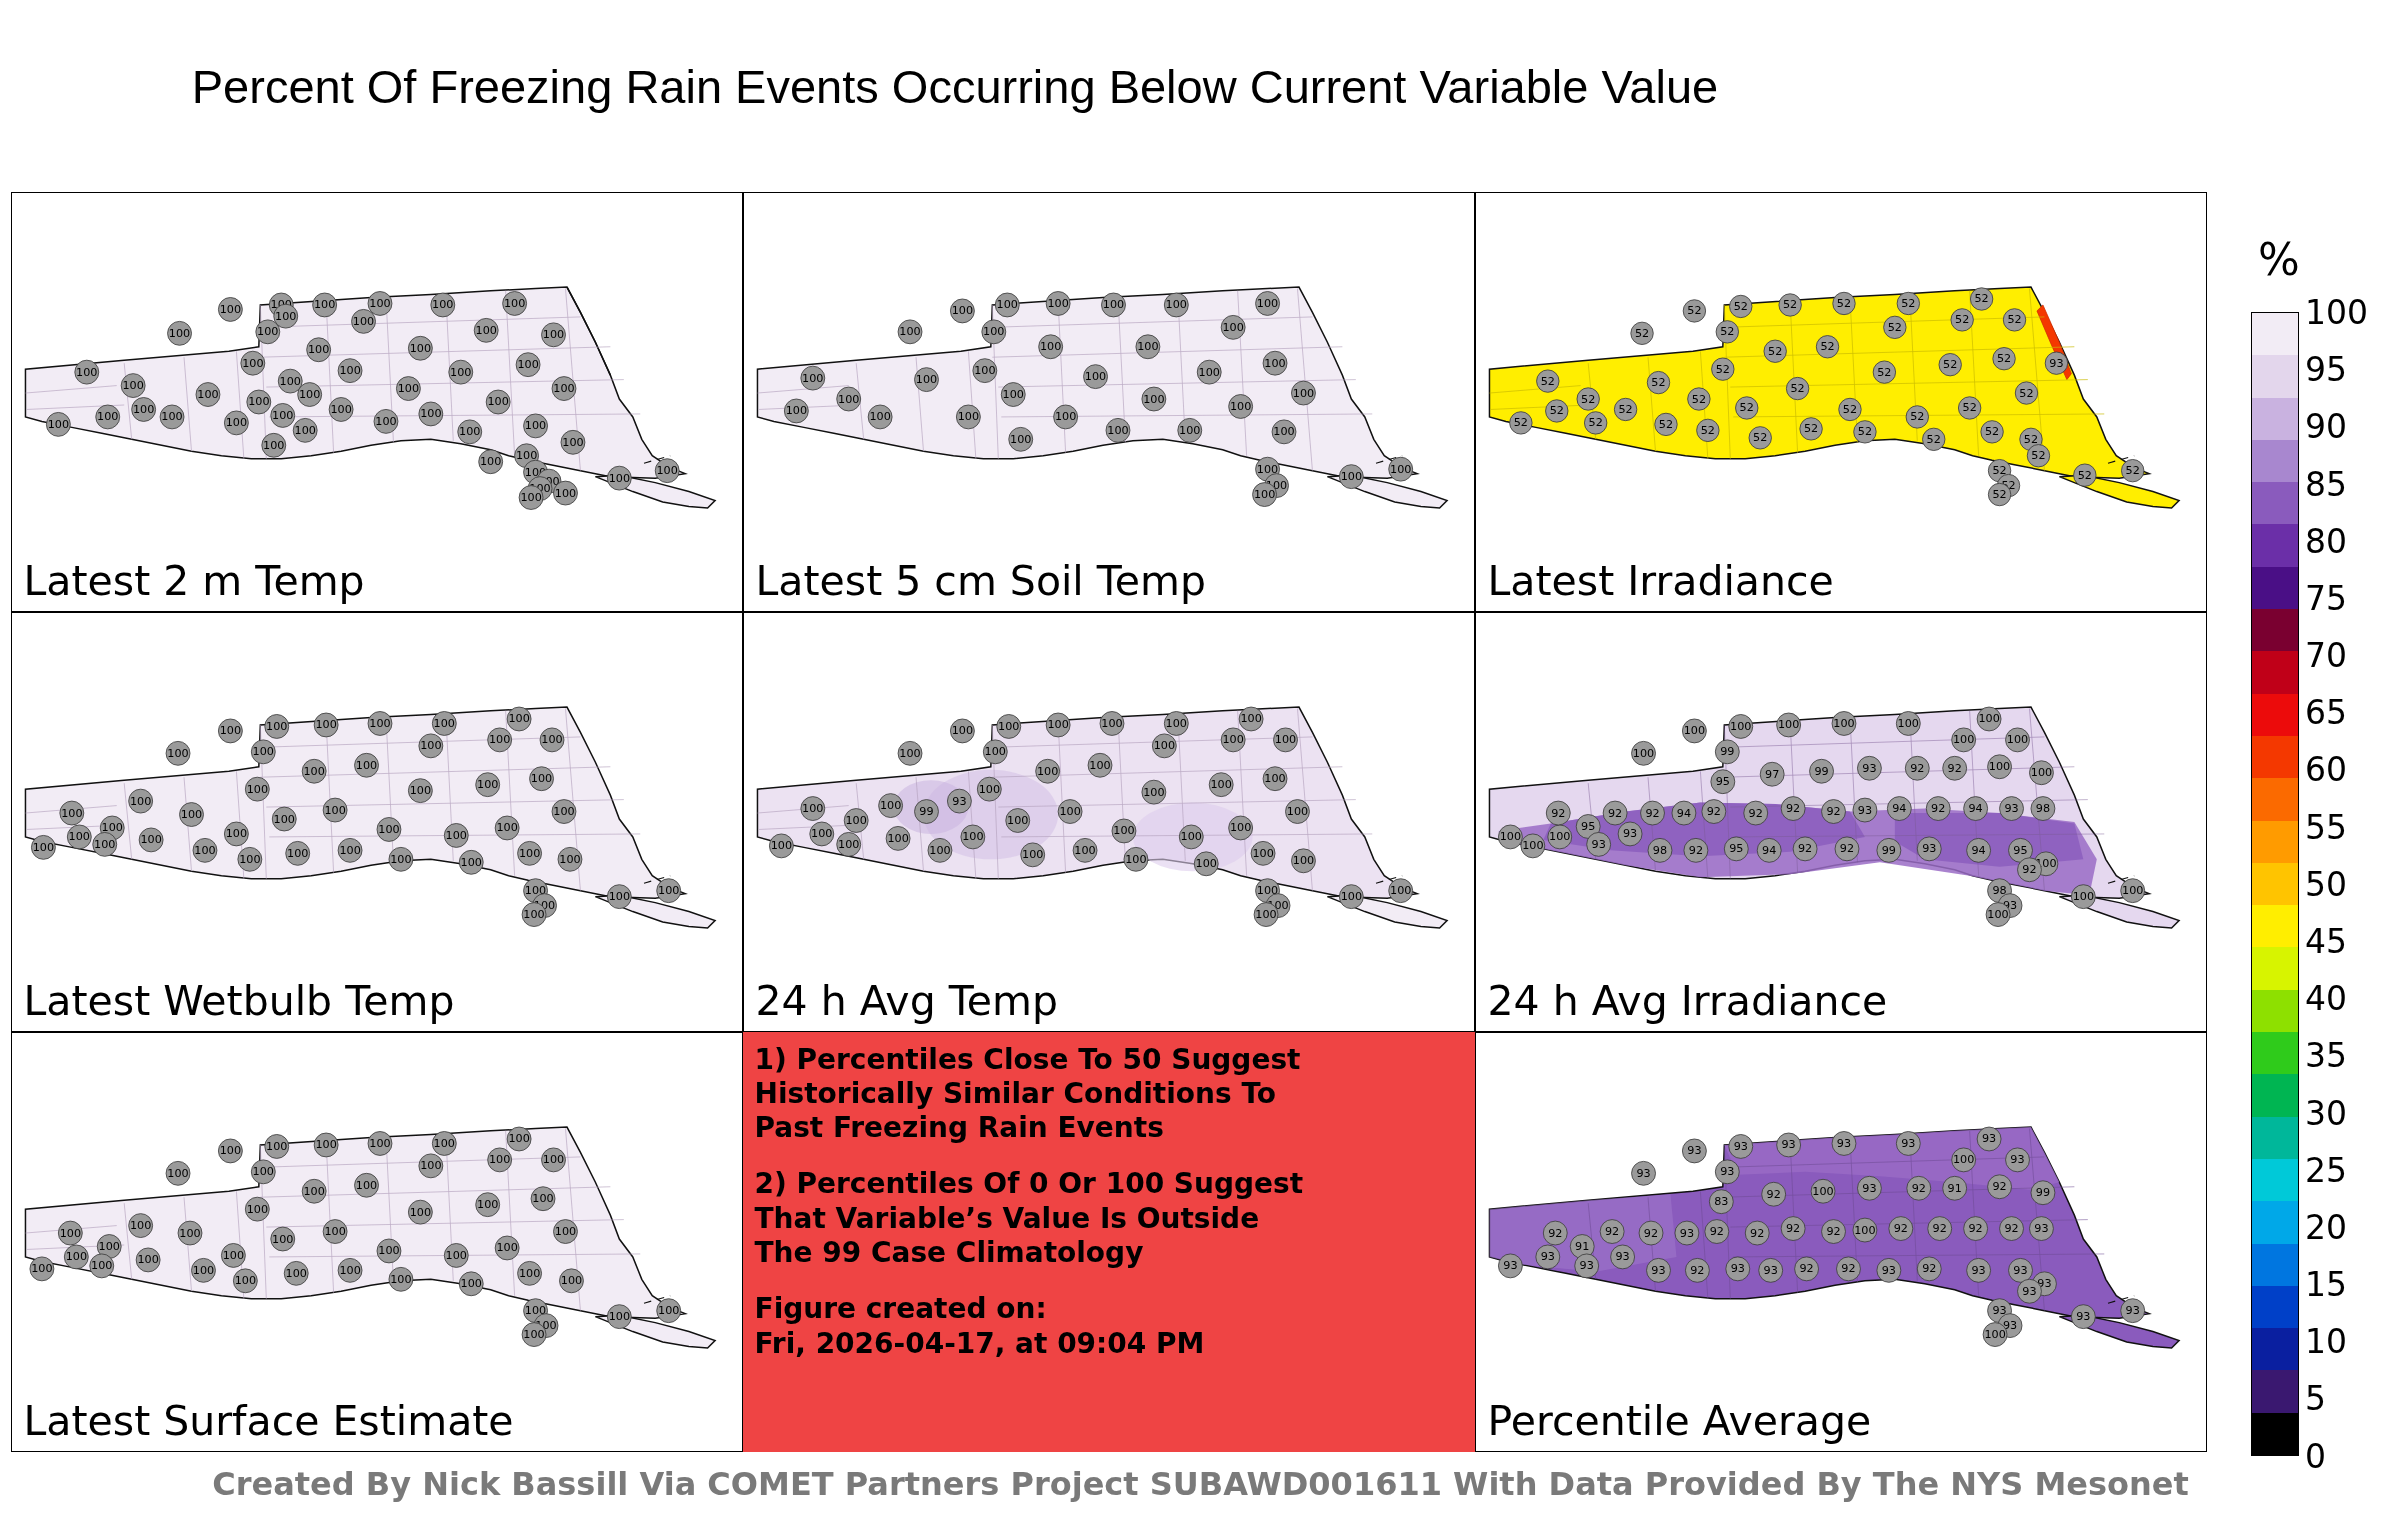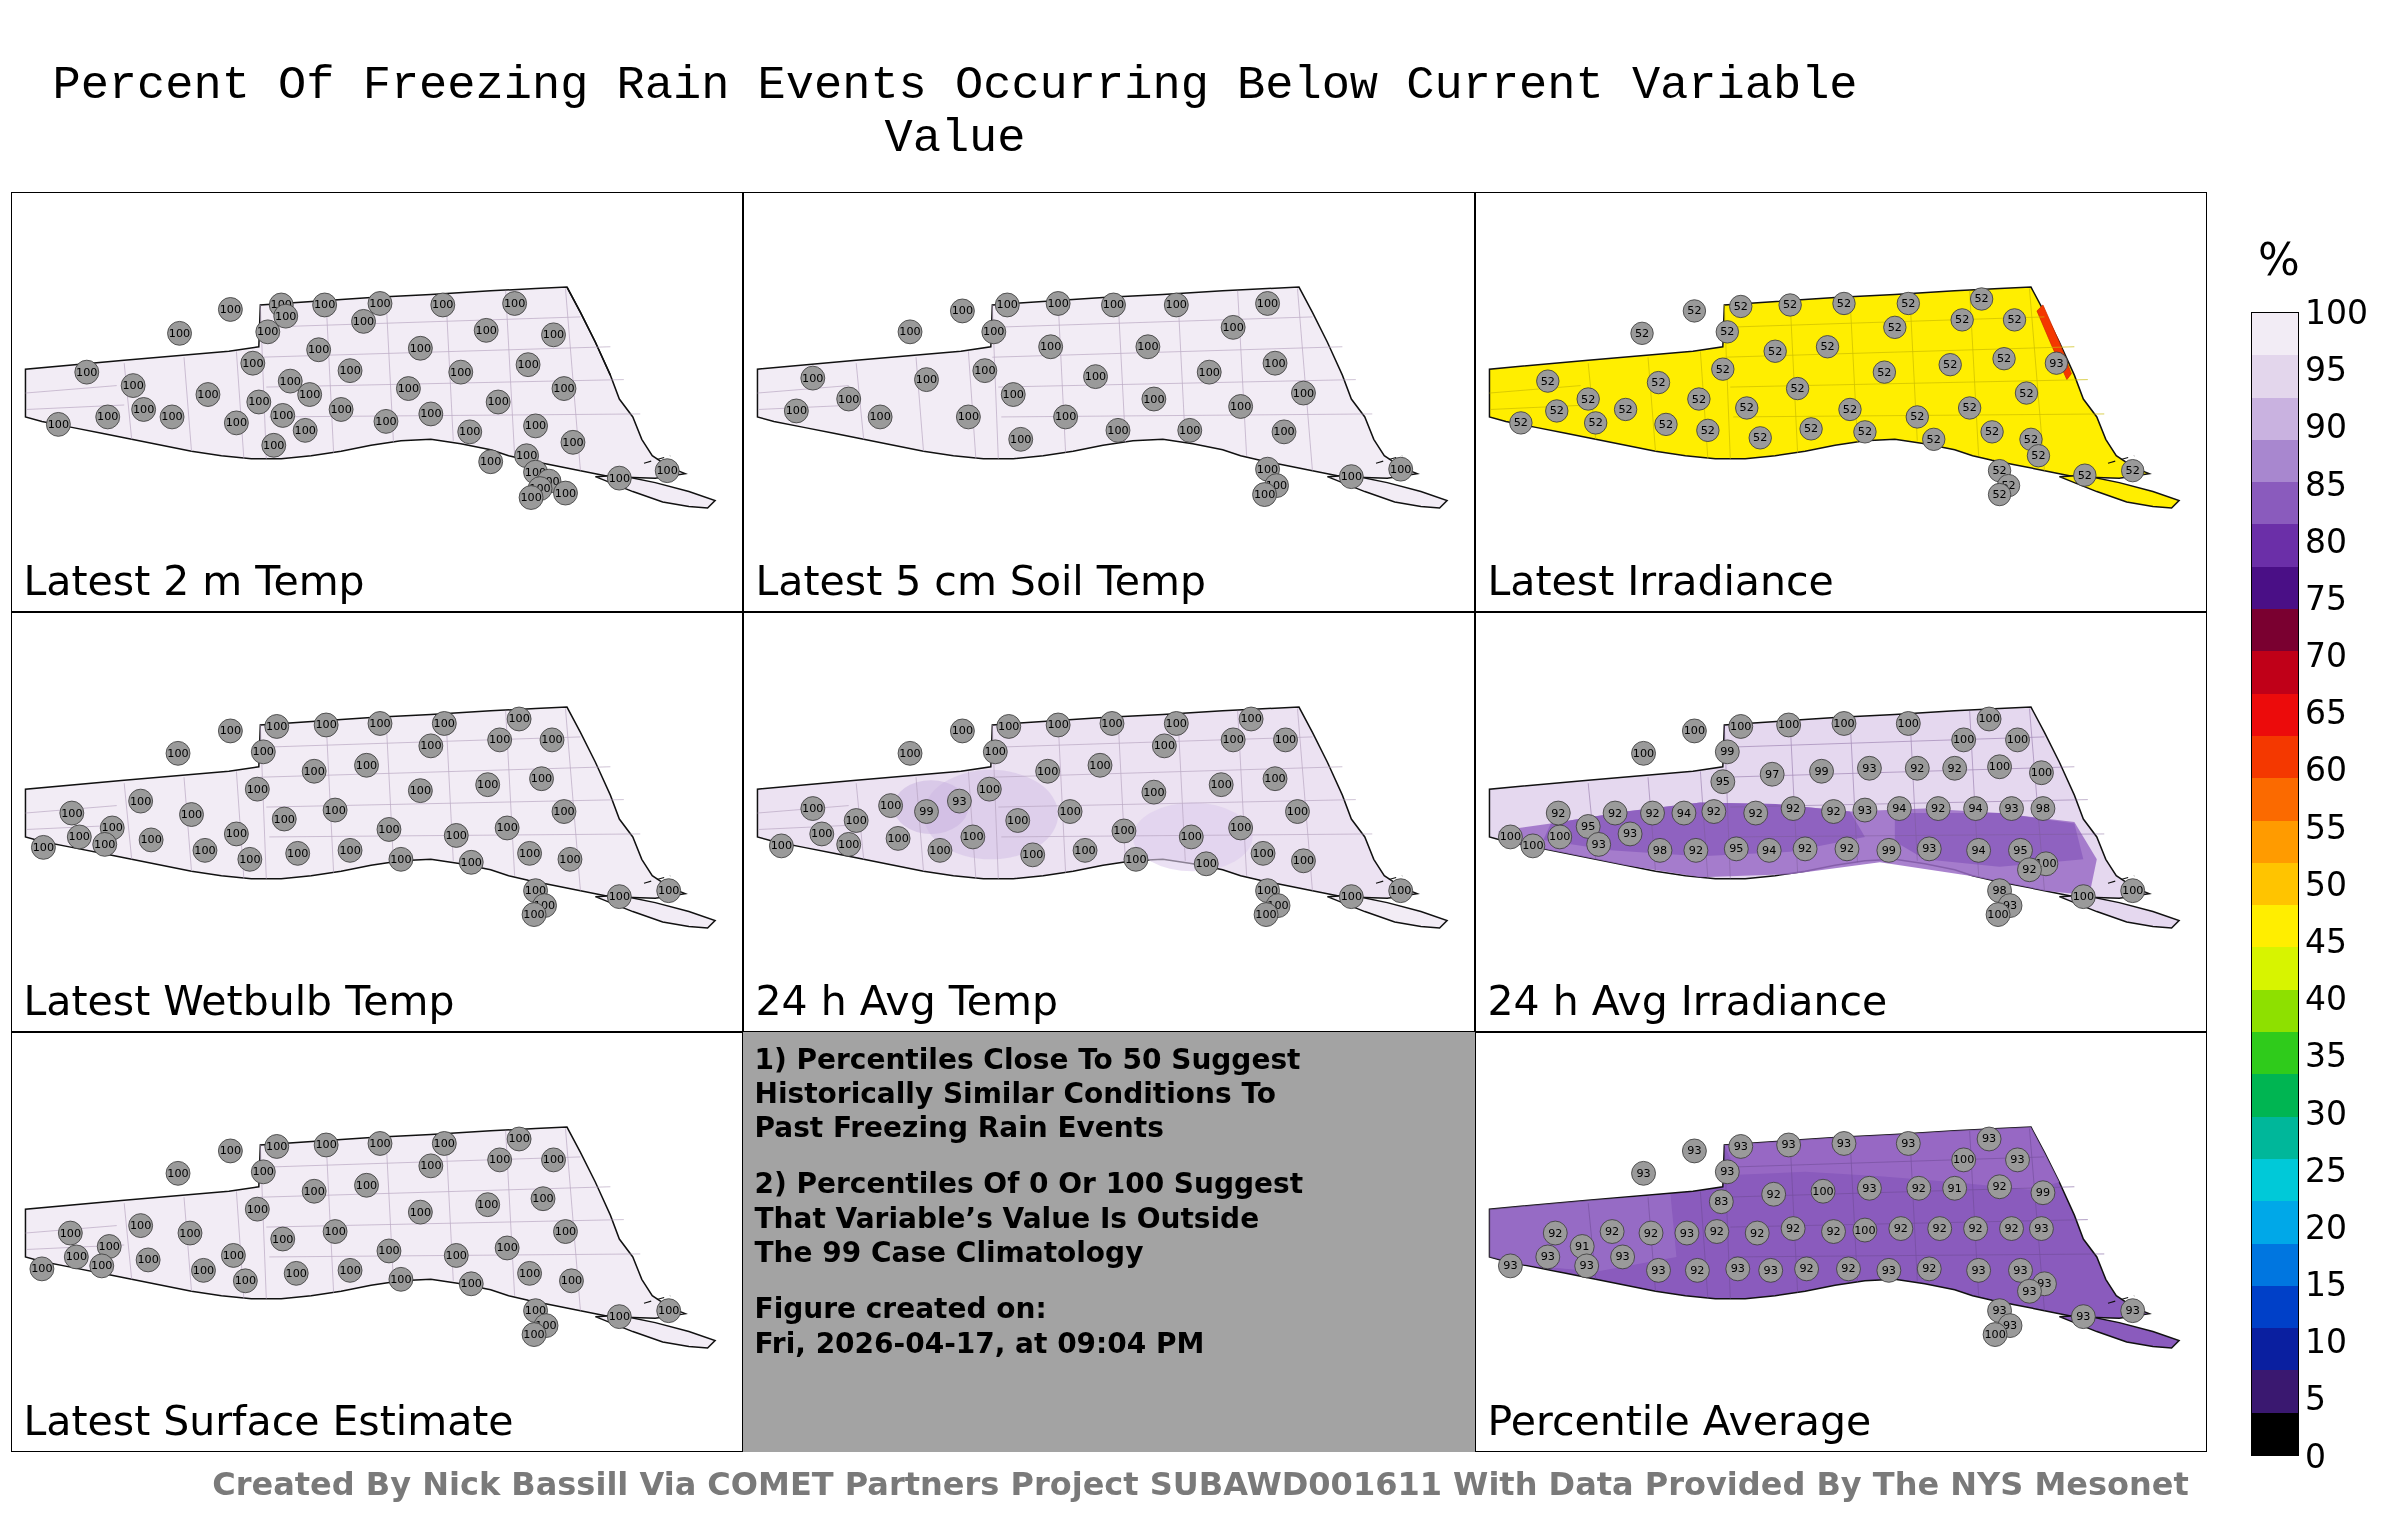--- a/index.html
+++ b/index.html
@@ -19,21 +19,21 @@
     height: 1531px;
   }
   .fig-title {
     position: absolute;
     top: 59px;
     left: 0;
     width: 1910px;
     text-align: center;
     font-size: 47px;
     color: #000;
-    font-family: Liberation Mono, monospace;
+    font-family: Liberation Sans, sans-serif;
     letter-spacing: 0px;
   }
   .panel-grid {
     position: absolute;
     top: 192px;
     left: 10.5px;
     width: 2199px;
     height: 1261px;
     display: grid;
     grid-template-columns: repeat(3, 732px);
@@ -74,21 +74,21 @@
     pointer-events: none;
   }
   .stationdot {
     fill: #9a9a9a;
     stroke: #3b3b3b;
     stroke-width: 1.1;
   }
   .notes-panel {
     position: relative;
     border: none;
-    background: #a3a3a3;
+    background: #ef4444;
     padding: 10.5px 6px 6px 12px;
     box-sizing: border-box;
   }
   .note {
     font-size: 28px;
     font-weight: bold;
     color: #000;
     line-height: 1.22;
     margin-bottom: 22.5px;
     font-family: "DejaVu Sans", sans-serif;

